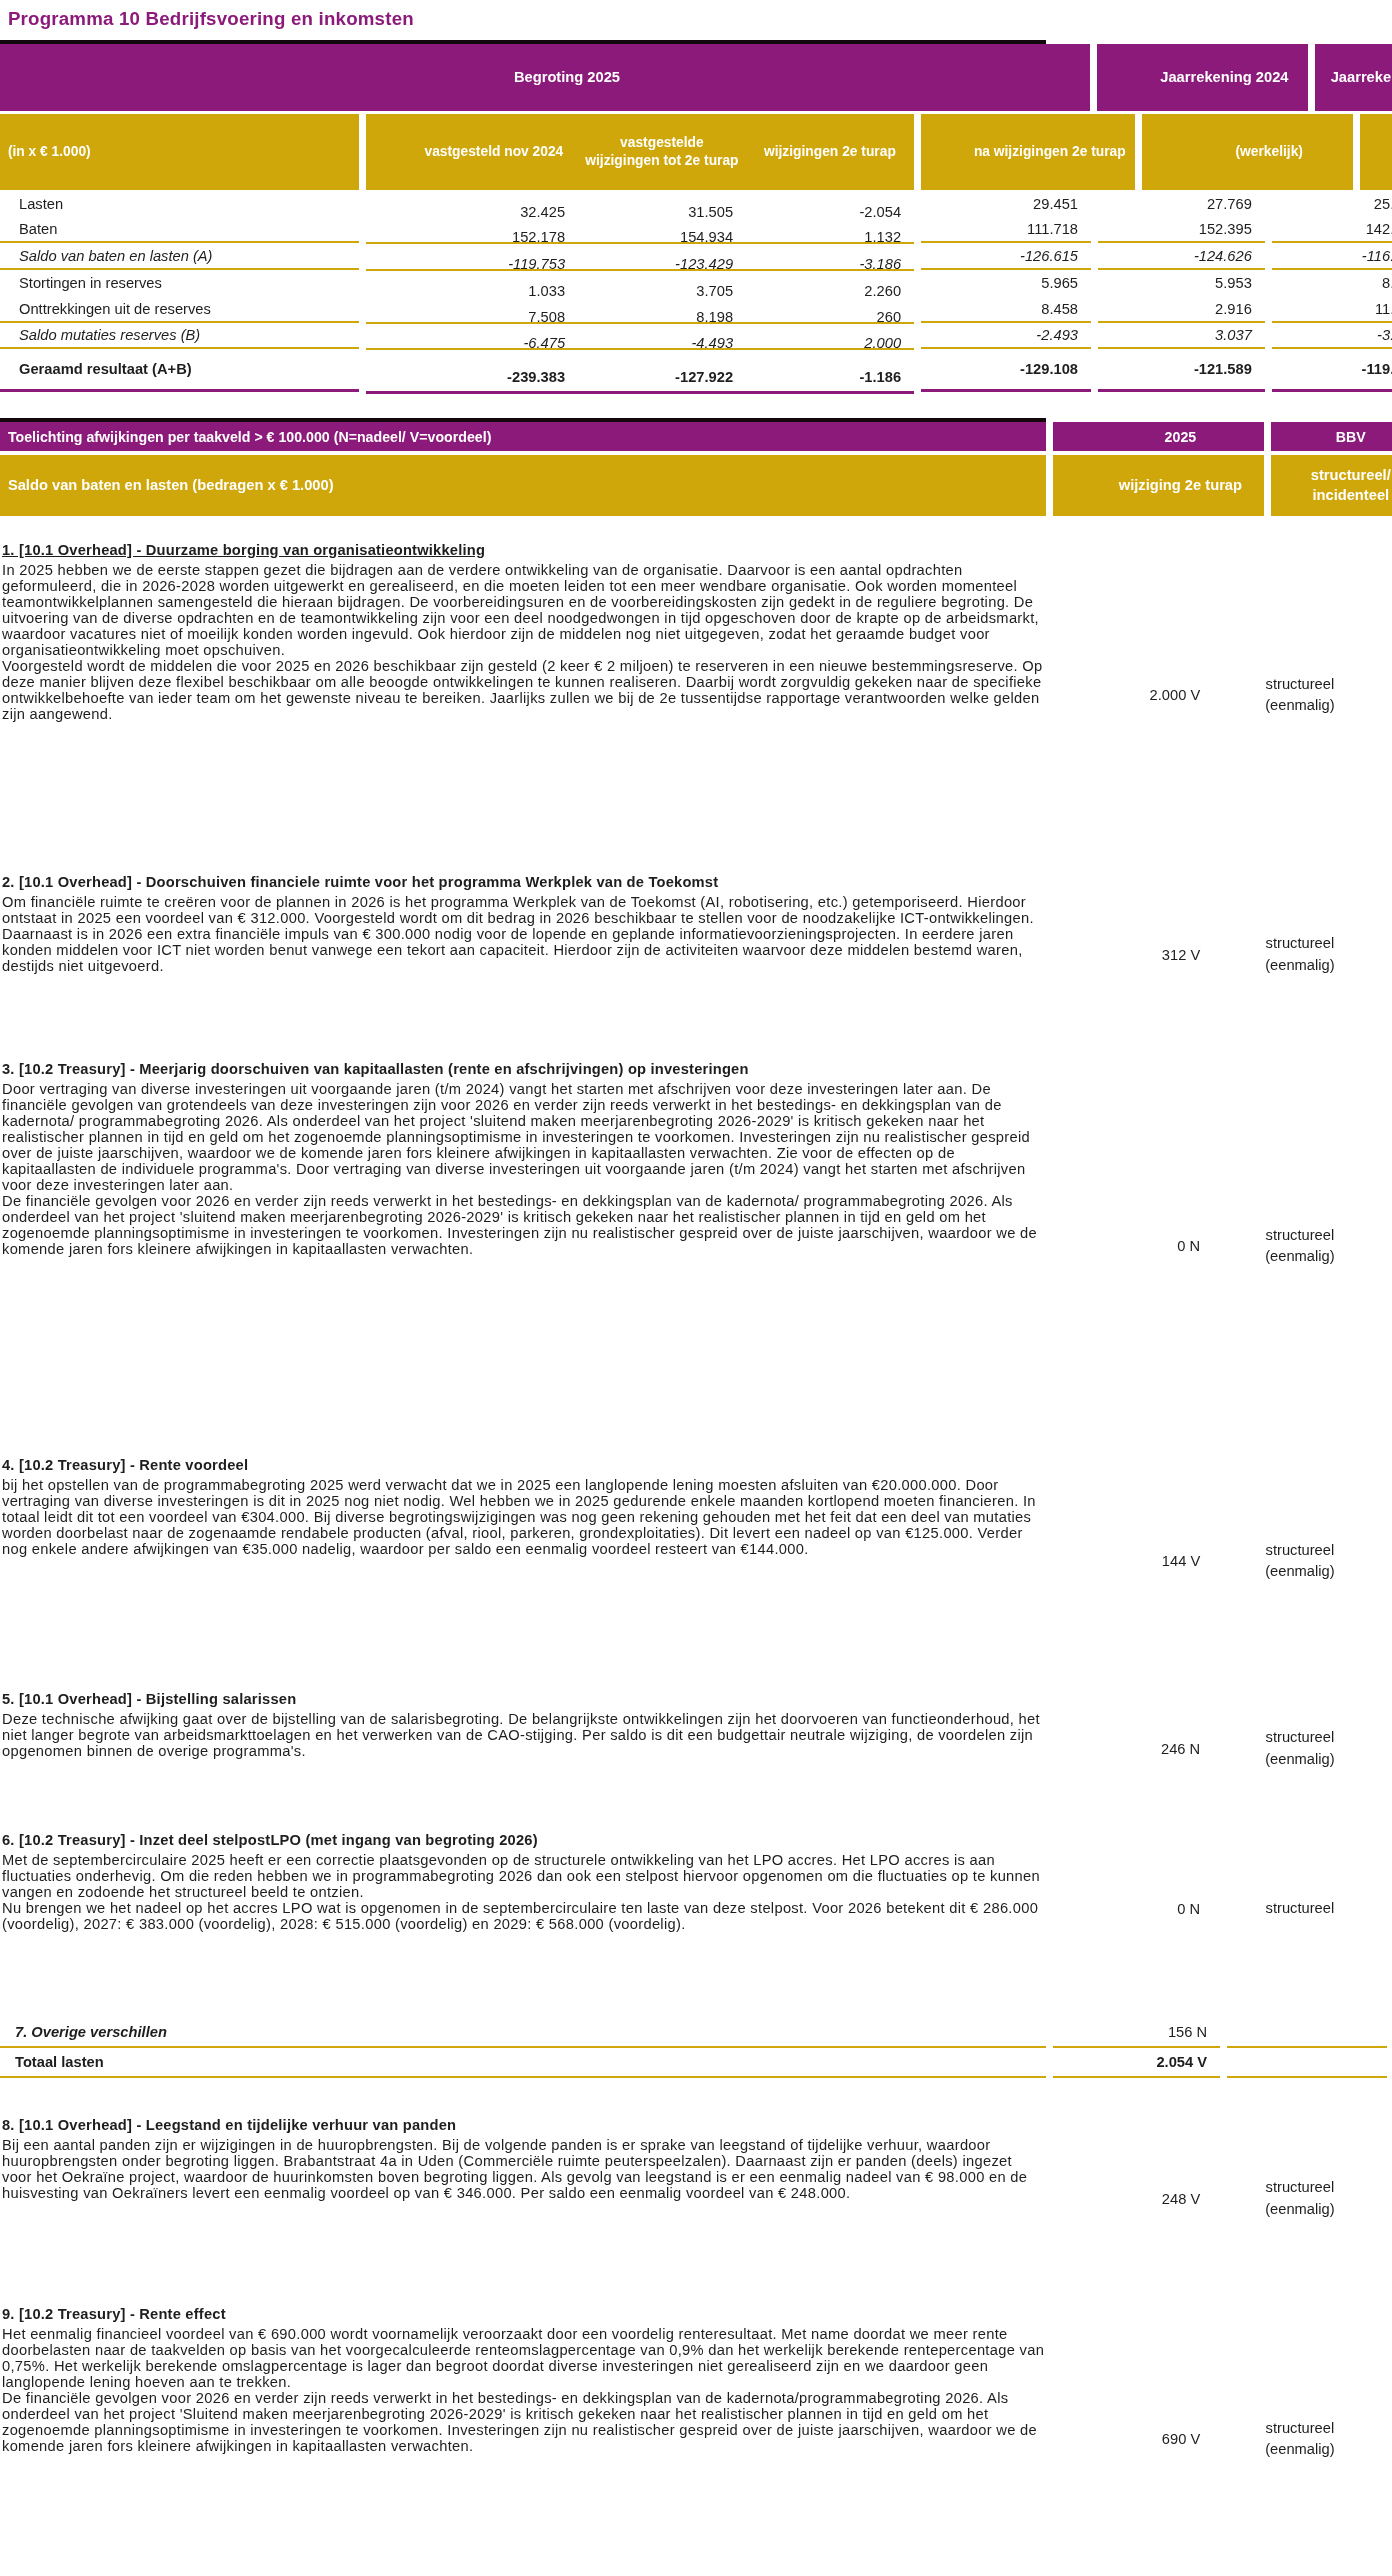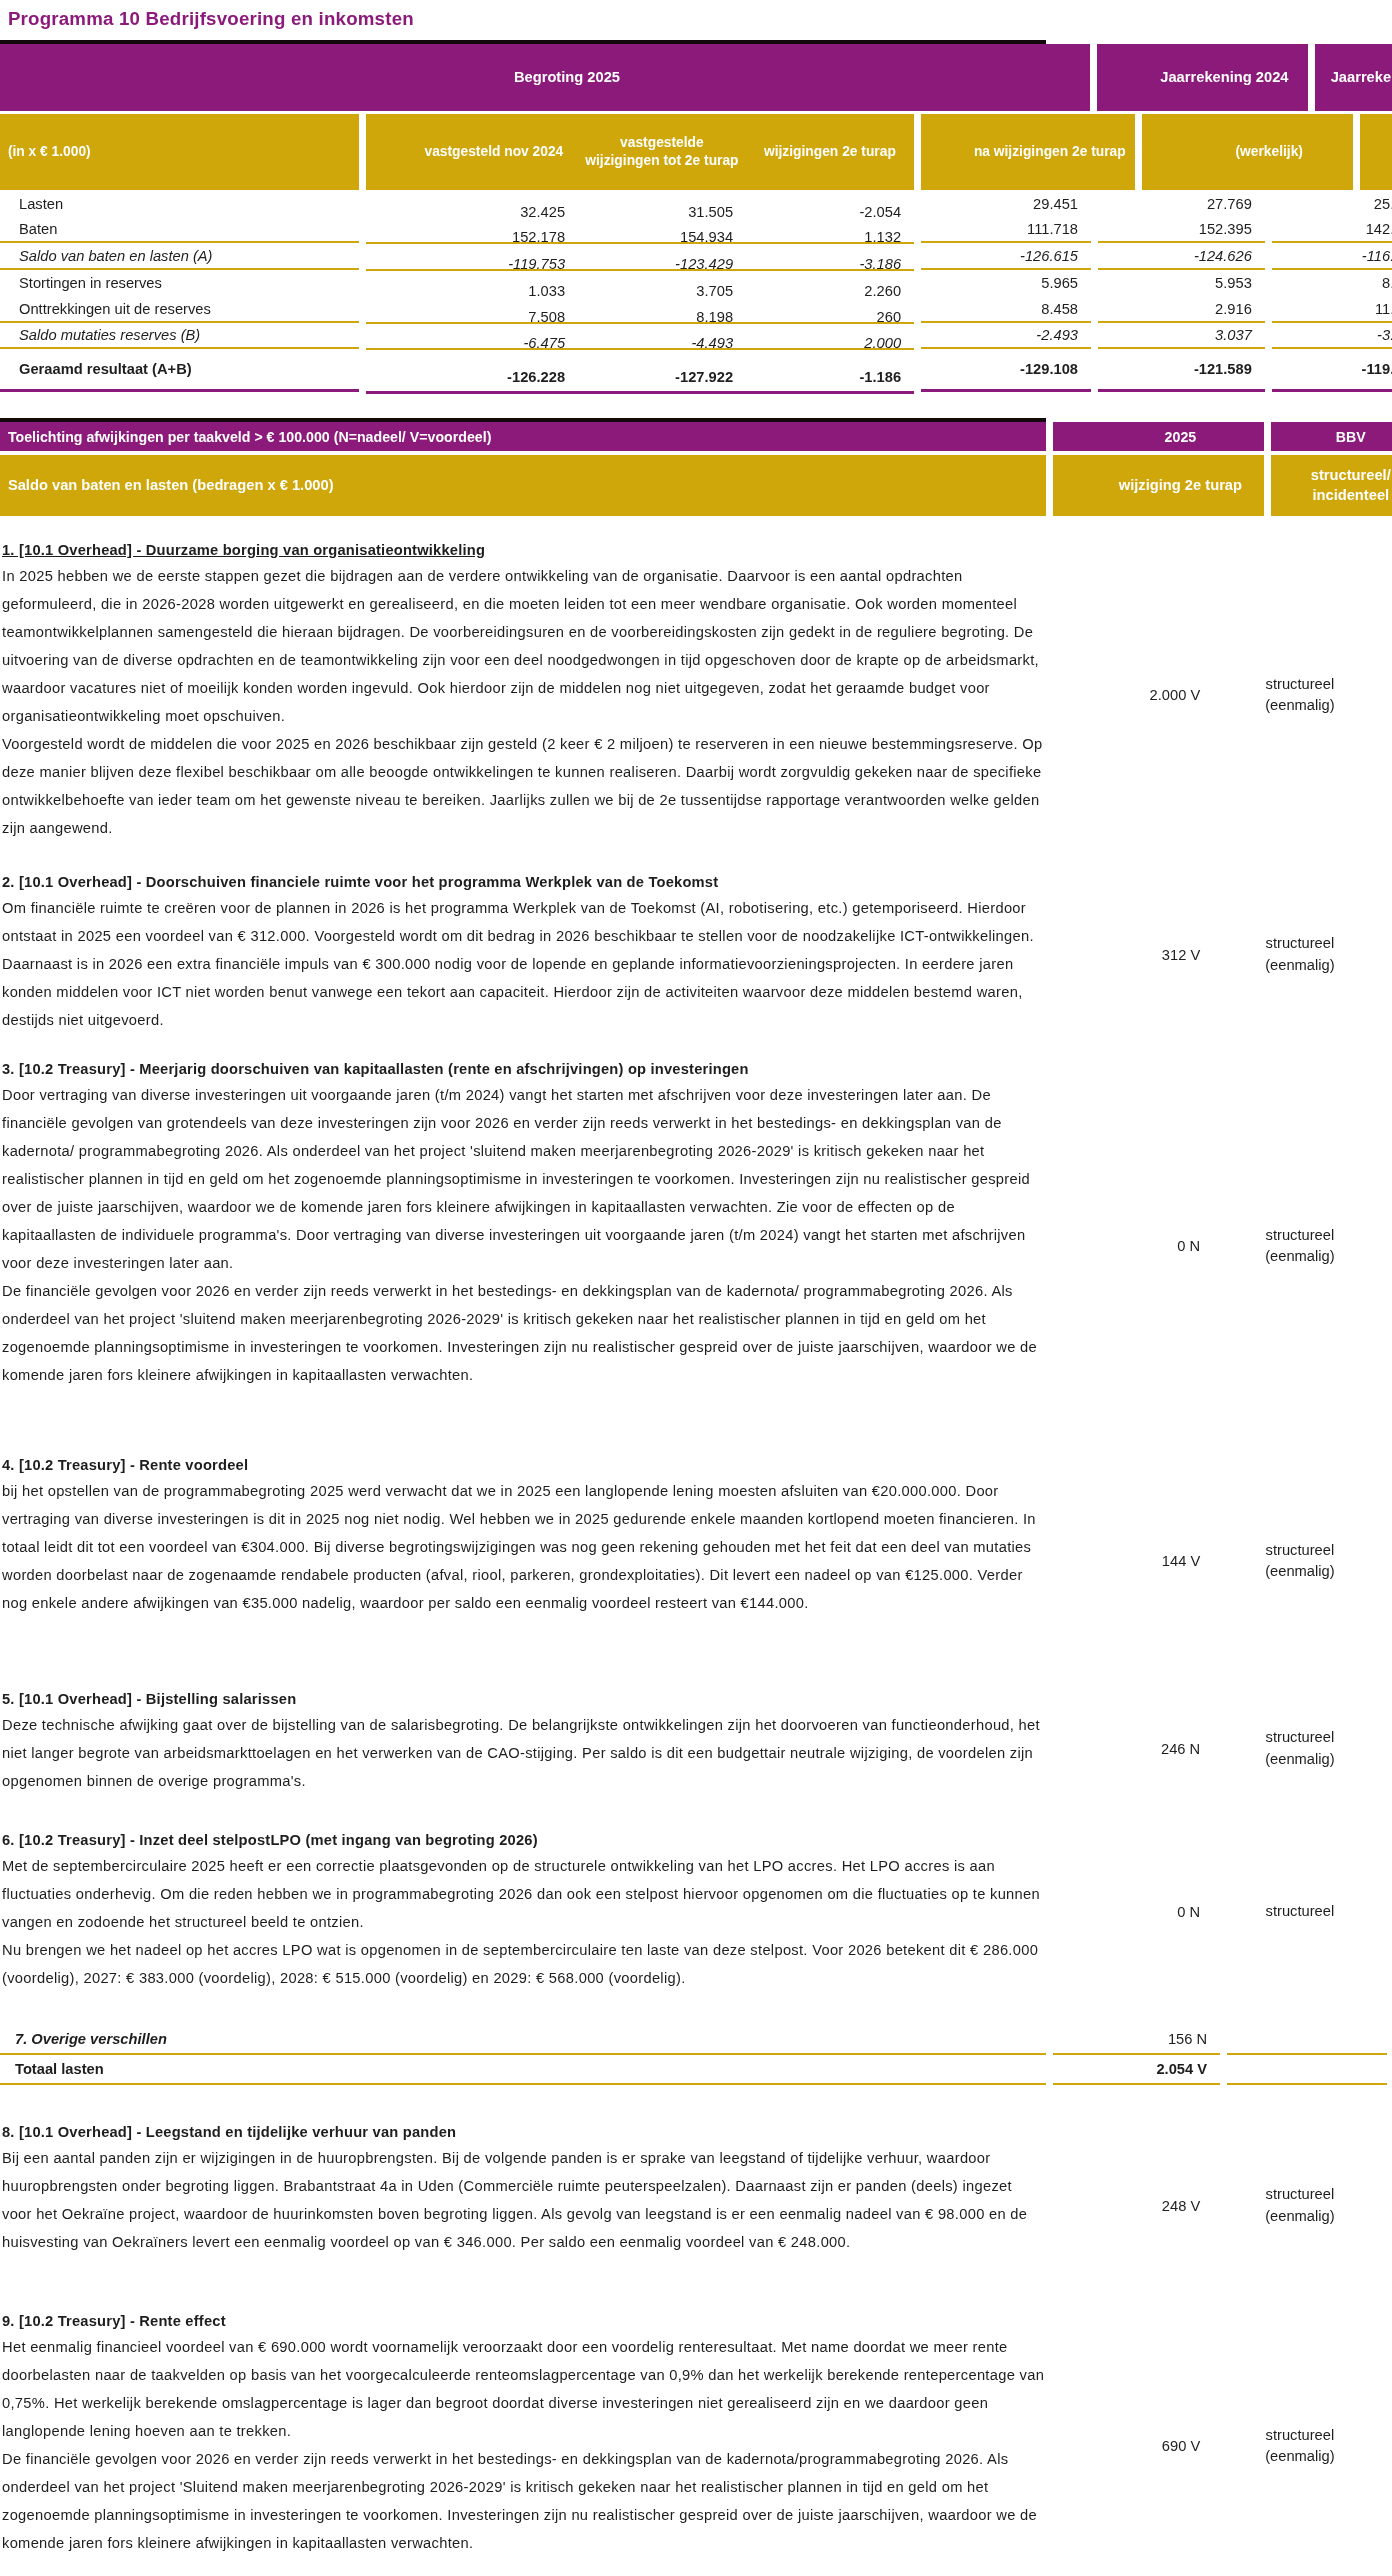--- a/index.html
+++ b/index.html
@@ -72,21 +72,21 @@
     display:flex;align-items:center;justify-content:center;text-align:center;line-height:19.6px;}
   .t2-gold-cell.left{justify-content:flex-start;text-align:left;padding-left:7.9px;box-sizing:border-box;}
   .t2-gold-cell .wrap{width:110px;}
 
   
   .section{display:flex;margin-top:25.5px;}
   .section.after-summary{margin-top:39px;}
   .sec-text{width:1046px;flex:0 0 1046px;box-sizing:border-box;padding-left:2px;}
   .sec-heading{font-size:14.7px;font-weight:bold;margin:0 0 3.9px 0;letter-spacing:0.2px;}
   .sec-heading.underline{text-decoration:underline;}
-  .sec-text p{margin:0;font-size:14.7px;line-height:28px;letter-spacing:0.3px;}
+  .sec-text p{margin:0;font-size:14.7px;line-height:16px;letter-spacing:0.3px;}
   .sec-value{width:167px;flex:0 0 167px;display:flex;align-items:center;justify-content:flex-end;
     padding-right:12.8px;box-sizing:border-box;font-size:14.7px;}
   .sec-bbv{width:160px;flex:0 0 160px;display:flex;align-items:center;justify-content:center;
     text-align:center;font-size:14.7px;line-height:21.6px;}
   .sec-bbv .wrap{width:110px;}
 
   
   .sum-row{height:30px;font-size:14.7px;}
   .sum-row.after-section{margin-top:33px;}
   .sum-row .cell{display:flex;align-items:center;height:100%;box-sizing:border-box;
@@ -186,21 +186,21 @@
             <div class="t1-sub">-4.493</div>
             <div class="t1-sub">2.000</div>
           </div>
           <div class="cell num w-c4 gap">-2.493</div>
           <div class="cell num w-c5 gap">3.037</div>
           <div class="cell num w-c6">-3.010</div>
         </div>
         <div class="row t1-row bold sep-purple">
           <div class="cell t1-label w-label gap">Geraamd resultaat (A+B)</div>
           <div class="t1-group w-group gap">
-            <div class="t1-sub">-126.228</div>
+            <div class="t1-sub">-239.383</div>
             <div class="t1-sub">-127.922</div>
             <div class="t1-sub">-1.186</div>
           </div>
           <div class="cell num w-c4 gap">-129.108</div>
           <div class="cell num w-c5 gap">-121.589</div>
           <div class="cell num w-c6">-119.969</div>
         </div>
       </div>
   </div>
 

